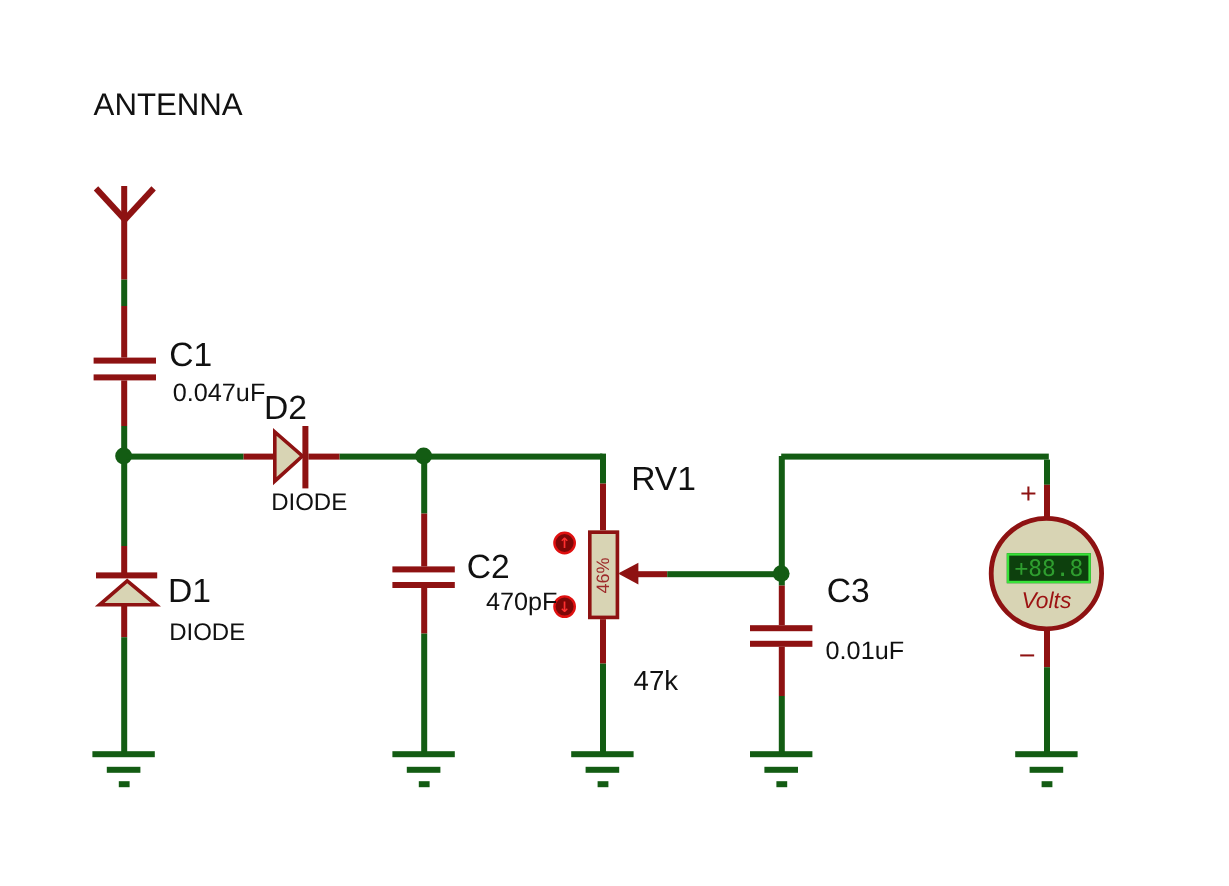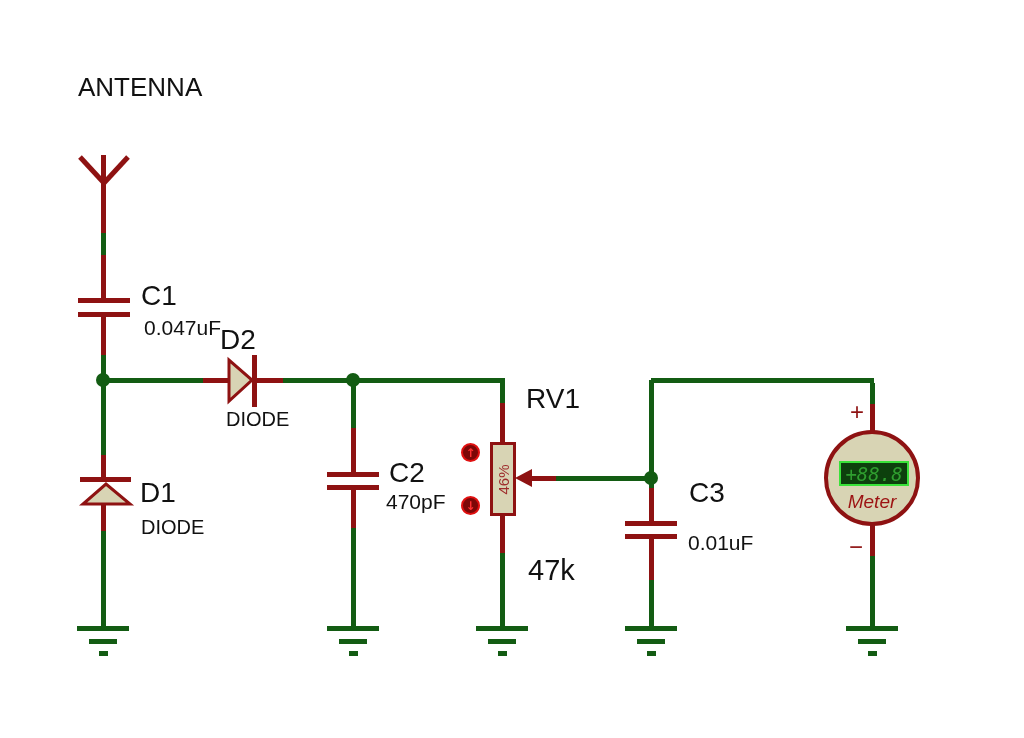--- a/index.html
+++ b/index.html
@@ -45,21 +45,21 @@
   .pot-btn{position:absolute;width:19px;height:19px;border-radius:50%;box-sizing:border-box;
            background:var(--button-bg);border:2px solid var(--button-border);
            color:var(--button-arrow);font-family:"DejaVu Sans",sans-serif;font-size:12px;
            font-weight:bold;display:flex;align-items:center;justify-content:center;
            line-height:1;cursor:pointer;}
   .meter{position:absolute;left:824px;top:430px;width:96px;height:96px;box-sizing:border-box;
          border:4px solid var(--lead);border-radius:50%;background:var(--body);}
   .display{position:absolute;left:839px;top:461px;width:70px;height:25px;box-sizing:border-box;
            background:var(--display-bg);border:2px solid var(--display-border);
            color:var(--display-text);font-family:"DejaVu Sans Mono",monospace;
-           font-size:19px;display:flex;align-items:center;justify-content:center;font-style:italic;}
+           font-size:19px;display:flex;align-items:center;justify-content:center;}
   .volts{position:absolute;left:832px;top:492px;width:80px;text-align:center;
          font-style:italic;font-size:19px;color:var(--title);line-height:1;}
   .pm{position:absolute;color:var(--lead);font-size:24px;line-height:1;}
 </style>
 </head>
 <body>
 
 <div class="canvas">
 
   <svg class="abs" style="left:0;top:0;" width="1024" height="738" viewBox="0 0 1024 738">
@@ -161,21 +161,21 @@
 
   <div class="w" style="left:651px;top:378px;width:223px;height:5px;"></div>
   <div class="w" style="left:870px;top:383px;width:5px;height:21px;"></div>
   <div class="l" style="left:870px;top:404px;width:5px;height:28px;"></div>
   <div class="pm" style="left:850px;top:400px;">+</div>
 
   <div class="meter"></div>
   <div class="display">
     <span>+88.8</span>
   </div>
-  <div class="volts">Meter</div>
+  <div class="volts">Volts</div>
 
   <div class="pm" style="left:849px;top:535px;">−</div>
   <div class="l" style="left:870px;top:524px;width:5px;height:32px;"></div>
   <div class="w" style="left:870px;top:556px;width:5px;height:72px;"></div>
   <div class="gnd" style="left:846px;top:626px;">
     <div class="b b1"></div>
     <div class="b b2"></div>
     <div class="b b3"></div>
   </div>
 
@@ -184,21 +184,21 @@
   <div class="lbl ref" style="left:141px;top:282px;">C1</div>
   <div class="lbl val" style="left:144px;top:317px;">0.047uF</div>
 
   <div class="lbl ref" style="left:220px;top:326px;">D2</div>
   <div class="lbl val" style="left:226px;top:409px;font-size:20px;">DIODE</div>
 
   <div class="lbl ref" style="left:140px;top:479px;">D1</div>
   <div class="lbl val" style="left:141px;top:517px;font-size:20px;">DIODE</div>
 
   <div class="lbl ref" style="left:389px;top:459px;">C2</div>
-  <div class="lbl val" style="left:386px;top:491px;">470pF</div>
+  <div class="lbl val" style="left:405px;top:491px;">470pF</div>
 
   <div class="lbl ref" style="left:526px;top:369px;margin-top:16px;">RV1</div>
-  <div class="lbl val" style="left:528px;top:556px;font-size:29px;">47k</div>
+  <div class="lbl val" style="left:528px;top:556px;font-size:23px;">47k</div>
 
   <div class="lbl ref" style="left:689px;top:479px;">C3</div>
   <div class="lbl val" style="left:688px;top:532px;">0.01uF</div>
 
 </div>
 
 </body></html>

